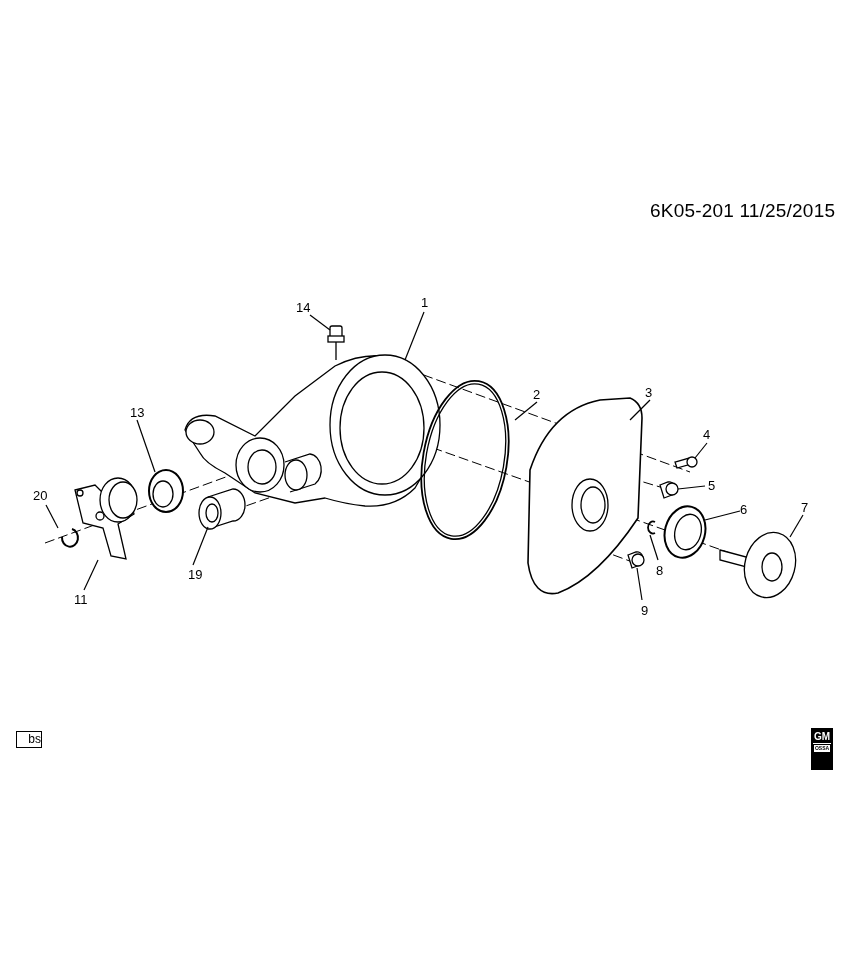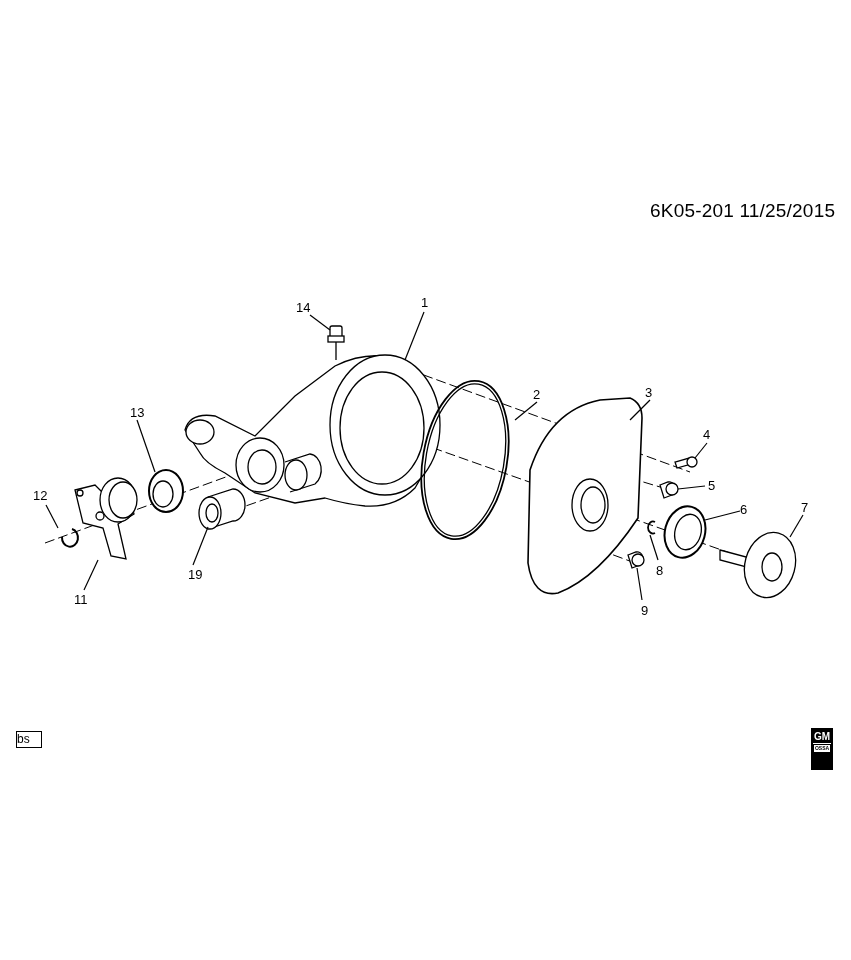--- a/index.html
+++ b/index.html
@@ -1,21 +1,21 @@
 <!DOCTYPE html>
 <html><head>
 <meta charset="utf-8">
 <style>
   html, body { margin: 0; padding: 0; background: #ffffff; }
   body { width: 851px; height: 960px; position: relative; overflow: hidden;
          font-family: "Liberation Sans", sans-serif; color: #000; }
   .header-code { position: absolute; left: 650px; top: 200px; font-size: 19px; letter-spacing: 0.2px; }
   .callout { position: absolute; font-size: 13px; line-height: 15px; }
   .bs-badge { position: absolute; left: 16px; top: 731px; width: 24px; height: 15px;
-              border: 1.5px solid #000; font-size: 12px; line-height: 15px; text-align: left; }
+              border: 1.5px solid #000; font-size: 12px; line-height: 15px; text-align: right; }
   .gm-logo { position: absolute; left: 811px; top: 728px; width: 22px; height: 42px;
              background: #000; color: #fff; font-weight: bold; text-align: center; }
   .gm-logo .gm { font-size: 10px; line-height: 13px; display: block; border-bottom: 1.5px solid #fff; margin: 2px 2px 1px; }
   .gm-logo .sub { font-size: 5px; line-height: 7px; display: block; background:#fff; color:#000; margin: 0 3px; }
   svg.diagram { position: absolute; left: 0; top: 0; }
 </style>
 </head>
 <body>
 
 <div class="header-code">6K05-201  11/25/2015</div>
@@ -134,21 +134,21 @@
 <span class="callout" style="left:533px;top:387px">2</span>
 <span class="callout" style="left:645px;top:385px">3</span>
 <span class="callout" style="left:703px;top:427px">4</span>
 <span class="callout" style="left:708px;top:478px">5</span>
 <span class="callout" style="left:740px;top:502px">6</span>
 <span class="callout" style="left:801px;top:500px">7</span>
 <span class="callout" style="left:656px;top:563px">8</span>
 <span class="callout" style="left:641px;top:603px">9</span>
 <span class="callout" style="left:188px;top:567px">19</span>
 <span class="callout" style="left:74px;top:592px">11</span>
-<span class="callout" style="left:33px;top:488px">12</span>
+<span class="callout" style="left:33px;top:488px">20</span>
 <span class="callout" style="left:130px;top:405px">13</span>
 <span class="callout" style="left:296px;top:300px">14</span>
 
 <div class="bs-badge">bs</div>
 <div class="gm-logo">
   <span class="gm">GM</span>
   <span class="sub">OSSA</span>
 </div>
 
 </body></html>

